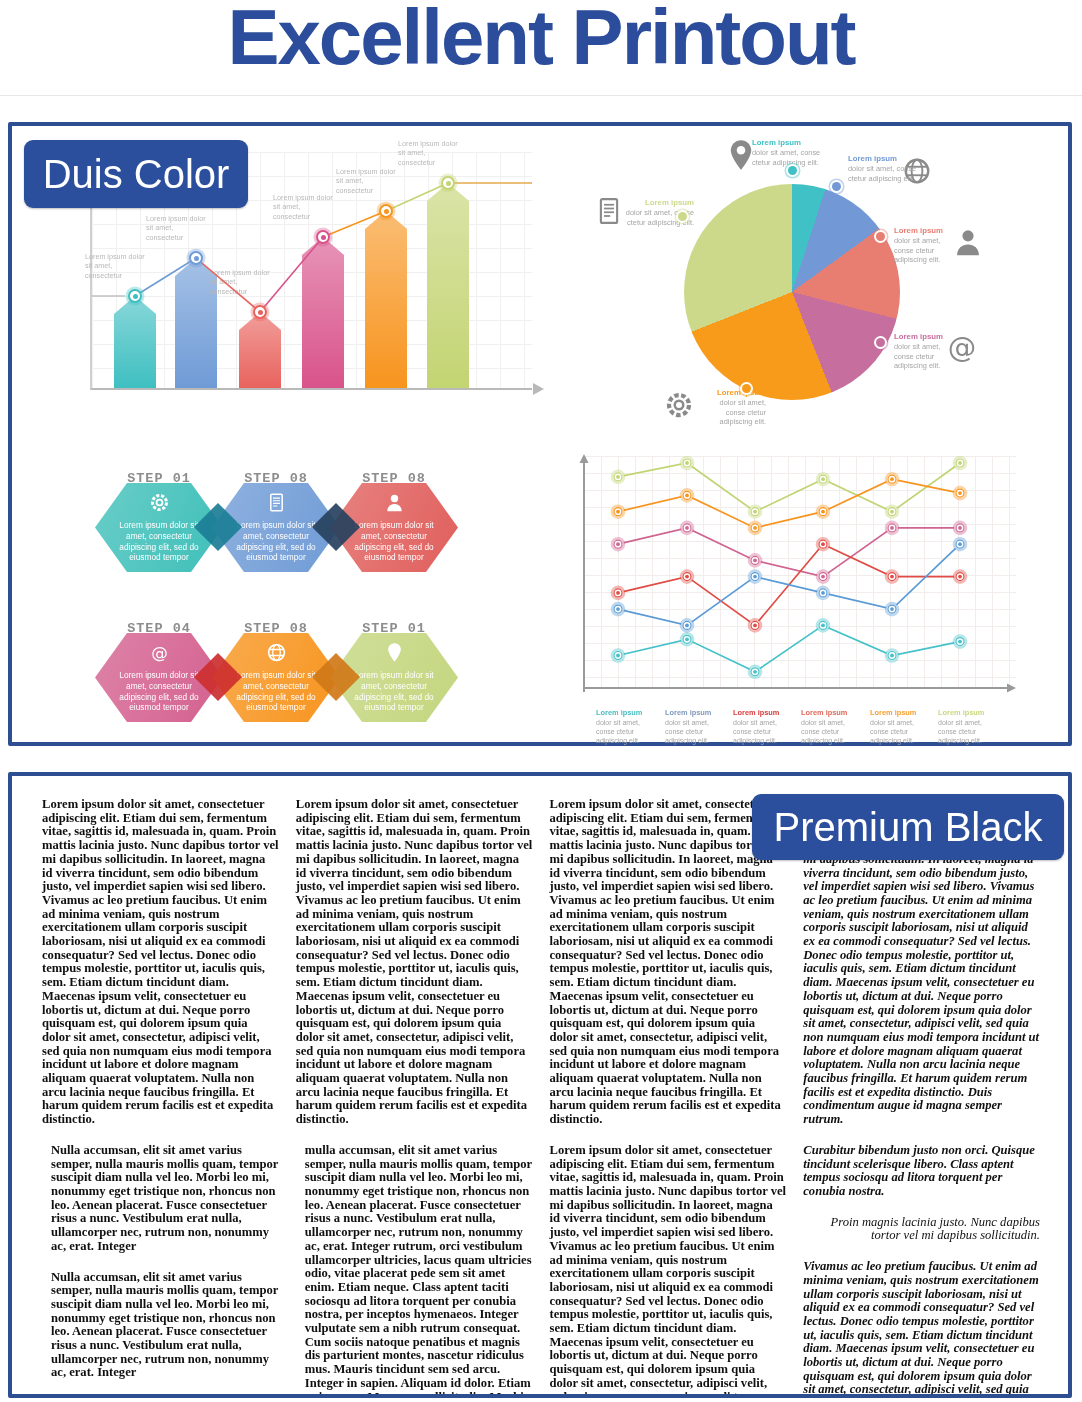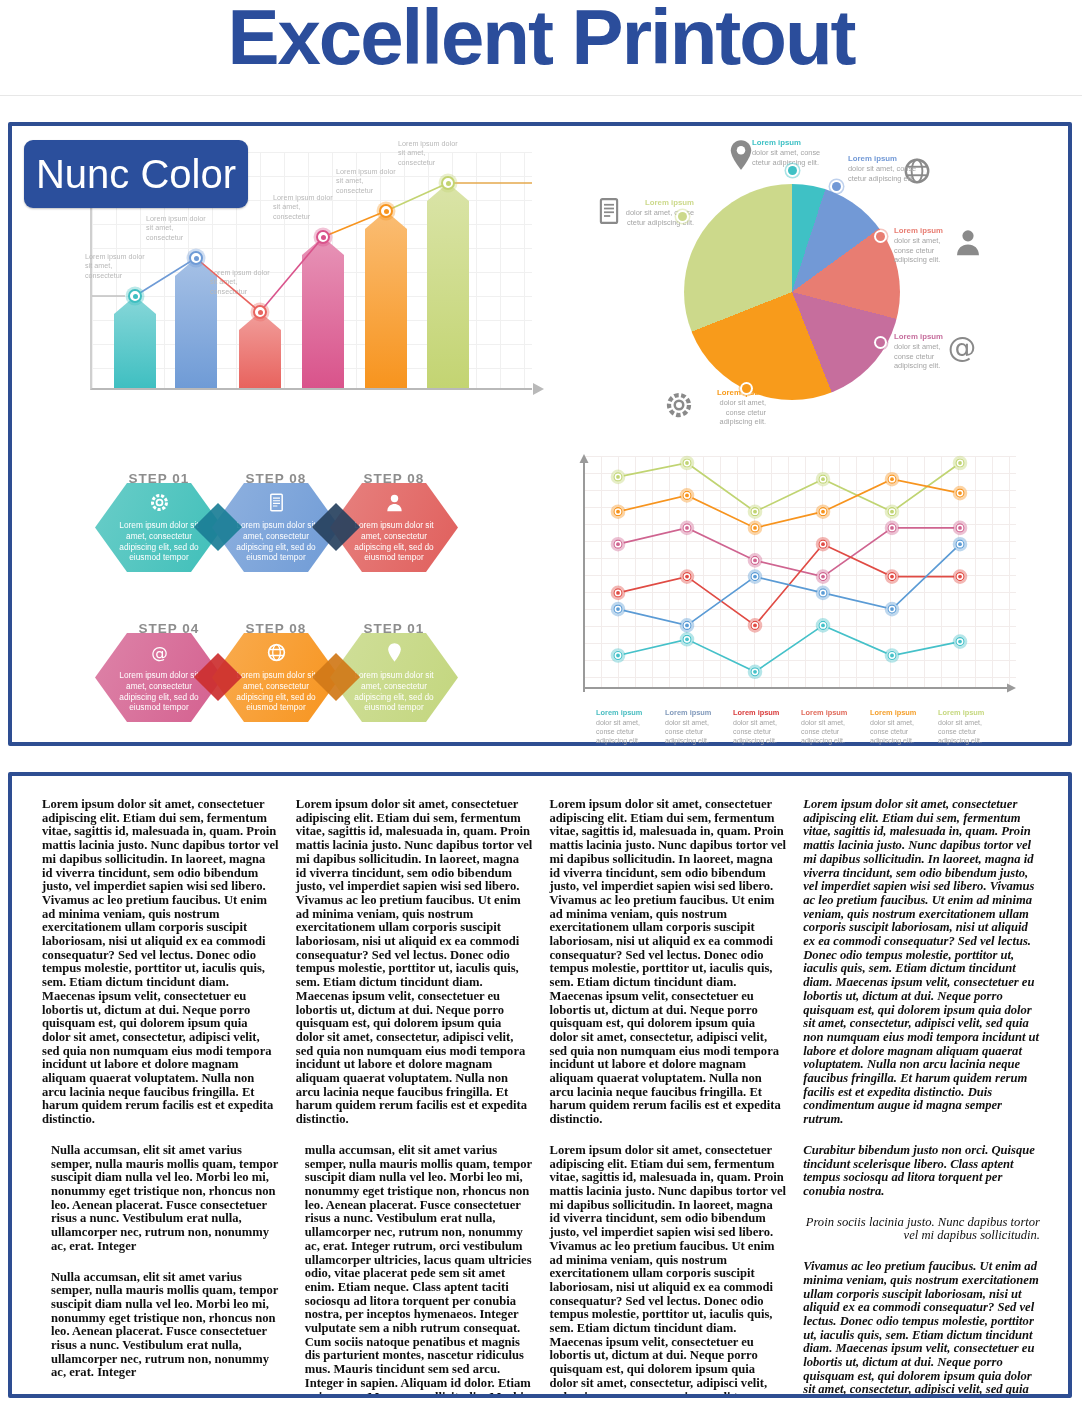--- a/index.html
+++ b/index.html
@@ -36,21 +36,21 @@
   
   .pie{position:absolute;left:672px;top:58px;width:216px;height:216px;border-radius:50%;}
   .legend-item{position:absolute;z-index:8;}
   .legend-text{position:absolute;font-size:7.4px;line-height:1.3;color:#a5a5a5;}
   .legend-text b{display:block;font-size:7.8px;}
   .ring-dot{position:absolute;width:9px;height:9px;border-radius:50%;}
   .legend-icon{position:absolute;color:#8a8a8a;}
 
   
   .step-label{position:absolute;width:128px;text-align:center;font-size:13.5px;font-weight:bold;
-        color:#8d8d8d;letter-spacing:1px;}
+        color:#8d8d8d;letter-spacing:1px;font-family:Liberation Mono, monospace;}
   .hex{position:absolute;width:128px;height:89px;display:flex;flex-direction:column;
         align-items:center;justify-content:center;
         clip-path:polygon(25% 0,75% 0,100% 50%,75% 100%,25% 100%,0 50%);}
   .hex-text{width:94px;text-align:center;font-size:8.3px;line-height:1.3;color:#fff;margin-top:3px;}
   .diamond{position:absolute;width:34px;height:34px;transform:rotate(45deg);z-index:5;opacity:.92;}
 
   
   .line-chart{position:absolute;left:558px;top:326px;width:452px;height:256px;}
   .line-grid{position:absolute;left:14px;top:4px;right:6px;bottom:20px;
         background-image:linear-gradient(#f2eceb 1px,transparent 1px),
@@ -72,21 +72,21 @@
 </style>
 </head>
 <body>
 
 <div class="page">
   <h1 class="page-title">Excellent Printout</h1>
   <div class="title-rule"></div>
 
   <section class="panel top-panel">
     <div class="badge badge-vivid">
-      <span>Nunc Color</span>
+      <span>Duis Color</span>
     </div>
     <div class="bar-chart" id="bar-chart">
       <div class="x-arrow"></div>
     <div class="bar" style="left: 22px; height: 92px; background: linear-gradient(rgb(136, 215, 217), rgb(63, 191, 193)); clip-path: polygon(50% 0px, 100% 18px, 100% 100%, 0px 100%, 0px 18px); z-index: 3;"></div>
         <div class="bar-note" style="left: -7px; top: 100px;">Lorem ipsum dolor sit amet, consectetur</div>
         <div class="bar-marker" style="left: 36px; top: 137px; border: 2px solid rgb(63, 191, 193); box-shadow: rgba(63, 191, 193, 0.35) 0px 0px 0px 2.5px;">
           <i style="background: rgb(63, 191, 193);"></i>
         </div>
         <div class="bar" style="left: 83px; height: 130px; background: linear-gradient(rgb(166, 193, 230), rgb(111, 155, 214)); clip-path: polygon(50% 0px, 100% 18px, 100% 100%, 0px 100%, 0px 18px); z-index: 3;"></div>
         <div class="bar-note" style="left: 54px; top: 62px;">Lorem ipsum dolor sit amet, consectetur</div>
@@ -199,21 +199,21 @@
           <div class="hex-text">Lorem ipsum dolor sit amet, consectetur adipiscing elit, sed do eiusmod tempor</div>
         </div>
         <div class="step-label" style="left: 318px; top: 345px;">STEP 08</div>
         <div class="hex" style="left: 318px; top: 357px; background: linear-gradient(115deg, rgb(231, 130, 128), rgb(224, 95, 92)); z-index: 4;">
           <div><svg width="21" height="21" viewBox="0 0 24 24" xmlns="http://www.w3.org/2000/svg">
               <circle cx="12" cy="7.4" r="4.2" fill="#ffffff"></circle>
               <path d="M3.8 22c0-5.2 3.6-8.2 8.2-8.2s8.2 3 8.2 8.2z" fill="#ffffff"></path>
             </svg></div>
           <div class="hex-text">Lorem ipsum dolor sit amet, consectetur adipiscing elit, sed do eiusmod tempor</div>
         </div>
-        <div class="step-label" style="left: 93px; top: 495px;">STEP 04</div>
+        <div class="step-label" style="left: 83px; top: 495px;">STEP 04</div>
         <div class="hex" style="left: 83px; top: 507px; background: linear-gradient(115deg, rgb(221, 131, 168), rgb(212, 96, 143)); z-index: 4;">
           <div><svg width="21" height="21" viewBox="0 0 24 24" xmlns="http://www.w3.org/2000/svg">
               <text x="12" y="18" font-size="19" text-anchor="middle" fill="#ffffff" font-family="DejaVu Sans, sans-serif">@</text>
             </svg></div>
           <div class="hex-text">Lorem ipsum dolor sit amet, consectetur adipiscing elit, sed do eiusmod tempor</div>
         </div>
         <div class="step-label" style="left: 200px; top: 495px;">STEP 08</div>
         <div class="hex" style="left: 200px; top: 507px; background: linear-gradient(115deg, rgb(249, 172, 80), rgb(247, 148, 30)); z-index: 4;">
           <div><svg width="21" height="21" viewBox="0 0 24 24" xmlns="http://www.w3.org/2000/svg">
               <circle cx="12" cy="12" r="9" fill="none" stroke="#ffffff" stroke-width="1.9"></circle>
@@ -381,18 +381,21 @@
           <p>Lorem ipsum dolor sit amet, consectetuer adipiscing elit. Etiam dui sem, fermentum vitae, sagittis id, malesuada in, quam. Proin mattis lacinia justo. Nunc dapibus tortor vel mi dapibus sollicitudin. In laoreet, magna id viverra tincidunt, sem odio bibendum justo, vel imperdiet sapien wisi sed libero. Vivamus ac leo pretium faucibus. Ut enim ad minima veniam, quis nostrum exercitationem ullam corporis suscipit laboriosam, nisi ut aliquid ex ea commodi consequatur? Sed vel lectus. Donec odio tempus molestie, porttitor ut, iaculis quis, sem. Etiam dictum tincidunt diam. Maecenas ipsum velit, consectetuer eu lobortis ut, dictum at dui. Neque porro quisquam est, qui dolorem ipsum quia dolor sit amet, consectetur, adipisci velit, sed quia non numquam eius modi tempora incidunt ut labore et dolore magnam aliquam quaerat voluptatem. Nulla non arcu lacinia neque faucibus fringilla. Et harum quidem rerum facilis est et expedita distinctio.</p>
           <p class="indent">mulla accumsan, elit sit amet varius semper, nulla mauris mollis quam, tempor suscipit diam nulla vel leo. Morbi leo mi, nonummy eget tristique non, rhoncus non leo. Aenean placerat. Fusce consectetuer risus a nunc. Vestibulum erat nulla, ullamcorper nec, rutrum non, nonummy ac, erat. Integer rutrum, orci vestibulum ullamcorper ultricies, lacus quam ultricies odio, vitae placerat pede sem sit amet enim. Etiam neque. Class aptent taciti sociosqu ad litora torquent per conubia nostra, per inceptos hymenaeos. Integer vulputate sem a nibh rutrum consequat. Cum sociis natoque penatibus et magnis dis parturient montes, nascetur ridiculus mus. Mauris tincidunt sem sed arcu. Integer in sapien. Aliquam id dolor. Etiam quis quam. Maecenas sollicitudin. Morbi leo mi, nonummy eget tristique non,</p>
         </div>
         <div class="col">
           <p>Lorem ipsum dolor sit amet, consectetuer adipiscing elit. Etiam dui sem, fermentum vitae, sagittis id, malesuada in, quam. Proin mattis lacinia justo. Nunc dapibus tortor vel mi dapibus sollicitudin. In laoreet, magna id viverra tincidunt, sem odio bibendum justo, vel imperdiet sapien wisi sed libero. Vivamus ac leo pretium faucibus. Ut enim ad minima veniam, quis nostrum exercitationem ullam corporis suscipit laboriosam, nisi ut aliquid ex ea commodi consequatur? Sed vel lectus. Donec odio tempus molestie, porttitor ut, iaculis quis, sem. Etiam dictum tincidunt diam. Maecenas ipsum velit, consectetuer eu lobortis ut, dictum at dui. Neque porro quisquam est, qui dolorem ipsum quia dolor sit amet, consectetur, adipisci velit, sed quia non numquam eius modi tempora incidunt ut labore et dolore magnam aliquam quaerat voluptatem. Nulla non arcu lacinia neque faucibus fringilla. Et harum quidem rerum facilis est et expedita distinctio.</p>
           <p>Lorem ipsum dolor sit amet, consectetuer adipiscing elit. Etiam dui sem, fermentum vitae, sagittis id, malesuada in, quam. Proin mattis lacinia justo. Nunc dapibus tortor vel mi dapibus sollicitudin. In laoreet, magna id viverra tincidunt, sem odio bibendum justo, vel imperdiet sapien wisi sed libero. Vivamus ac leo pretium faucibus. Ut enim ad minima veniam, quis nostrum exercitationem ullam corporis suscipit laboriosam, nisi ut aliquid ex ea commodi consequatur? Sed vel lectus. Donec odio tempus molestie, porttitor ut, iaculis quis, sem. Etiam dictum tincidunt diam. Maecenas ipsum velit, consectetuer eu lobortis ut, dictum at dui. Neque porro quisquam est, qui dolorem ipsum quia dolor sit amet, consectetur, adipisci velit, sed quia non numquam eius modi tempora incidunt ut labore et dolore magnam aliquam quaerat</p>
         </div>
         <div class="col italic">
           <p>Lorem ipsum dolor sit amet, consectetuer adipiscing elit. Etiam dui sem, fermentum vitae, sagittis id, malesuada in, quam. Proin mattis lacinia justo. Nunc dapibus tortor vel mi dapibus sollicitudin. In laoreet, magna id viverra tincidunt, sem odio bibendum justo, vel imperdiet sapien wisi sed libero. Vivamus ac leo pretium faucibus. Ut enim ad minima veniam, quis nostrum exercitationem ullam corporis suscipit laboriosam, nisi ut aliquid ex ea commodi consequatur? Sed vel lectus. Donec odio tempus molestie, porttitor ut, iaculis quis, sem. Etiam dictum tincidunt diam. Maecenas ipsum velit, consectetuer eu lobortis ut, dictum at dui. Neque porro quisquam est, qui dolorem ipsum quia dolor sit amet, consectetur, adipisci velit, sed quia non numquam eius modi tempora incidunt ut labore et dolore magnam aliquam quaerat voluptatem. Nulla non arcu lacinia neque faucibus fringilla. Et harum quidem rerum facilis est et expedita distinctio. Duis condimentum augue id magna semper rutrum.</p>
           <p>Curabitur bibendum justo non orci. Quisque tincidunt scelerisque libero. Class aptent tempus sociosqu ad litora torquent per conubia nostra.</p>
-          <p class="right">Proin sociis lacinia justo. Nunc dapibus tortor vel mi dapibus sollicitudin.</p>
+          <p class="right">Proin magnis lacinia justo. Nunc dapibus tortor vel mi dapibus sollicitudin.</p>
           <p>Vivamus ac leo pretium faucibus. Ut enim ad minima veniam, quis nostrum exercitationem ullam corporis suscipit laboriosam, nisi ut aliquid ex ea commodi consequatur? Sed vel lectus. Donec odio tempus molestie, porttitor ut, iaculis quis, sem. Etiam dictum tincidunt diam. Maecenas ipsum velit, consectetuer eu lobortis ut, dictum at dui. Neque porro quisquam est, qui dolorem ipsum quia dolor sit amet, consectetur, adipisci velit, sed quia non numquam eius modi tempora incidunt ut labore et dolore magnam aliquam quaerat voluptatem.</p>
         </div>
       </div>
+    <div class="badge badge-black">
+      <span>Premium Black</span>
+    </div>
   </section>
 </div>
 
 </body></html>

